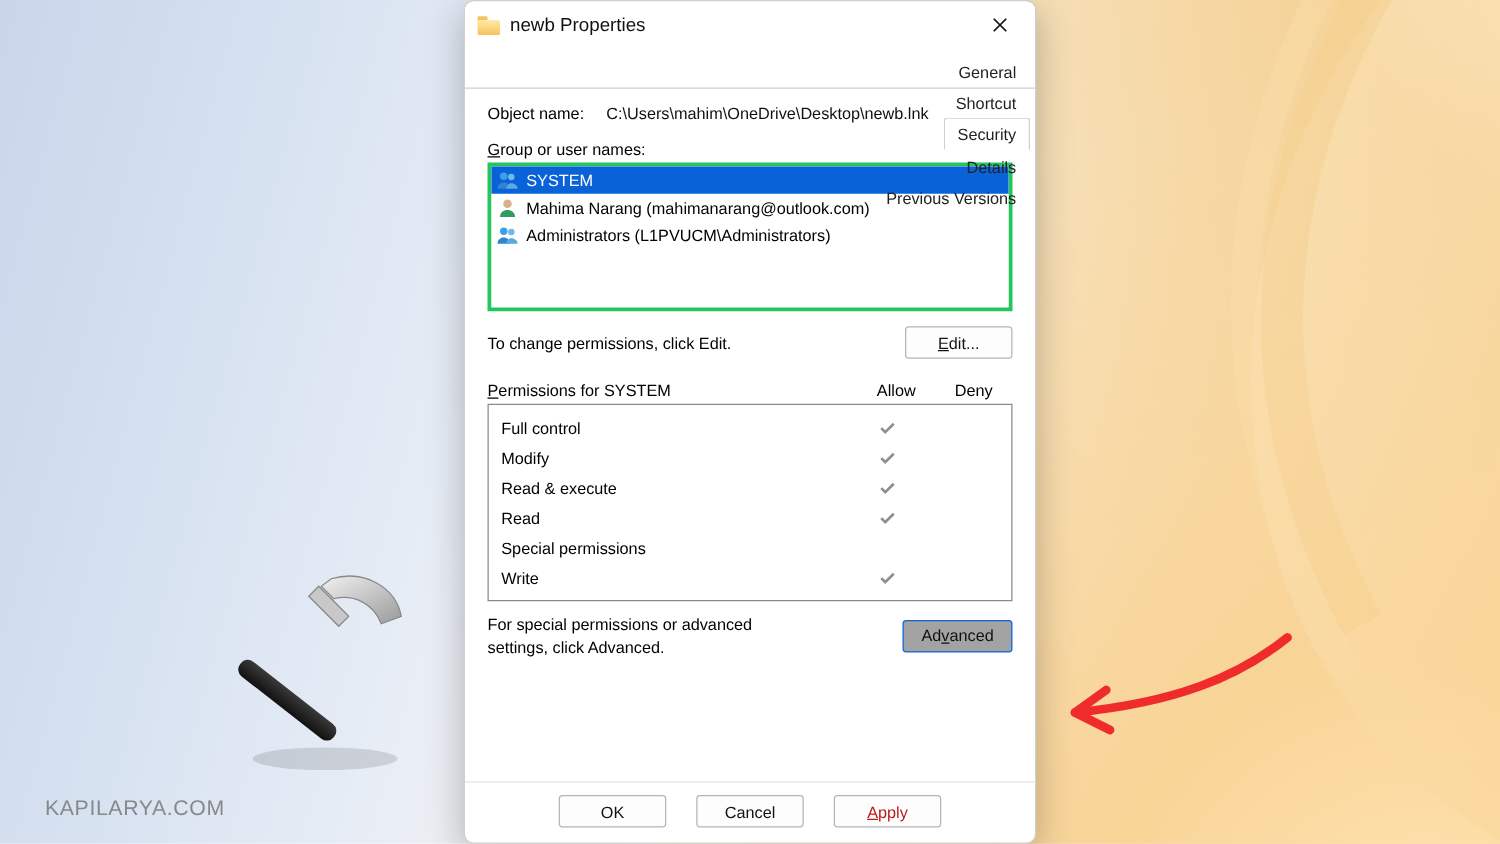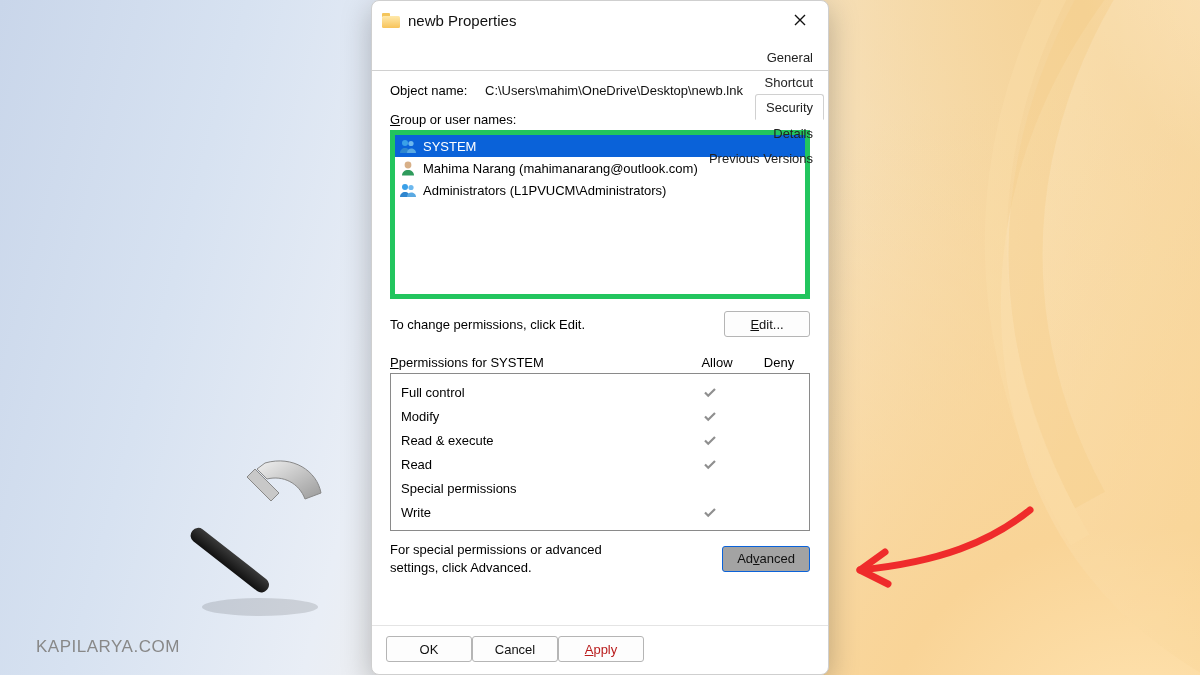--- a/index.html
+++ b/index.html
@@ -46,21 +46,21 @@
     background:#fff; border-color:#d0d0d0; border-bottom:1px solid #fff;
     border-radius:3px 3px 0 0;
   }
   .tab-content { padding:12px 18px 4px 18px; flex:1; display:flex; flex-direction:column;}
   .row { display:flex; margin-bottom:10px;}
   .lbl-objname { width:95px;}
   .objpath { color:#111; }
   .section-label { margin-top:4px; margin-bottom:3px;}
   .ul { text-decoration: underline; }
   .listbox {
-    border:5px solid #22c55e; height:169px; overflow:auto; background:#fff;
+    border:3px solid #22c55e; height:119px; overflow:auto; background:#fff;
   }
   .list-item { display:flex; align-items:center; height:22px; padding:0 4px; gap:6px; font-size:13px;}
   .list-item.selected { background:#0a62d9; color:#fff;}
   .usr-icon { width:18px; height:16px; position:relative;}
   .usr-icon svg{ width:18px; height:16px; display:block;}
   .editrow { display:flex; align-items:center; justify-content:space-between; margin-top:12px; }
   .btn {
     min-width:86px; height:26px; padding:0 14px;
     background:#fdfdfd; border:1px solid #b5b5b5; border-radius:3px;
     font:inherit; color:#111; cursor:default;
@@ -72,21 +72,21 @@
   .perm-header .col { width:62px; text-align:center;}
   .perm-box { border:1px solid #8a8a8a; margin-top:3px; padding:6px 6px 6px 10px;}
   .perm-row { display:flex; align-items:center; height:24px;}
   .perm-row .name { flex:1;}
   .perm-row .col { width:62px; text-align:center; color:#8f8f8f;}
   .perm-row .col svg{ width:16px; height:16px; stroke:#8f8f8f; stroke-width:2.2; fill:none; display:inline-block; vertical-align:middle;}
   .advrow { display:flex; align-items:center; justify-content:space-between; margin-top:10px;}
   .advrow .txt { max-width:260px; line-height:1.35;}
   .footer {
     border-top:1px solid #e4e4e4; padding:10px 14px 12px 14px;
-    display:flex; justify-content:flex-start; gap:0;
+    display:flex; justify-content:center; gap:24px;
   }
   
   .arrow-annot { position:absolute; pointer-events:none; }
   
   .watermark { position:absolute; left:36px; bottom:18px; color:#888; font-size:17px; letter-spacing:.5px; font-family:"Segoe UI",sans-serif;}
   .hammer { position:absolute; left:175px; bottom:56px; }
 </style>
 </head>
 <body>
 
@@ -170,21 +170,21 @@
         <span>Administrators (L1PVUCM\Administrators)</span>
       </div>
     </div>
 
     <div class="editrow">
       <span>To change permissions, click Edit.</span>
       <button class="btn"><span class="ul">E</span><span>dit...</span></button>
     </div>
 
     <div class="perm-header">
-      <span class="name"><span class="ul">P</span><span>permissions for SYSTEM</span></span>
+      <span class="name"><span class="ul">P</span><span>ermissions for SYSTEM</span></span>
       <span class="col">Allow</span>
       <span class="col">Deny</span>
     </div>
 
     <div class="perm-box">
       <div class="perm-row">
         <span class="name">Full control</span>
         <span class="col"><svg viewBox="0 0 16 16">
               <path d="M3 8.5l3.2 3.2L13 5"></path>
             </svg></span>

